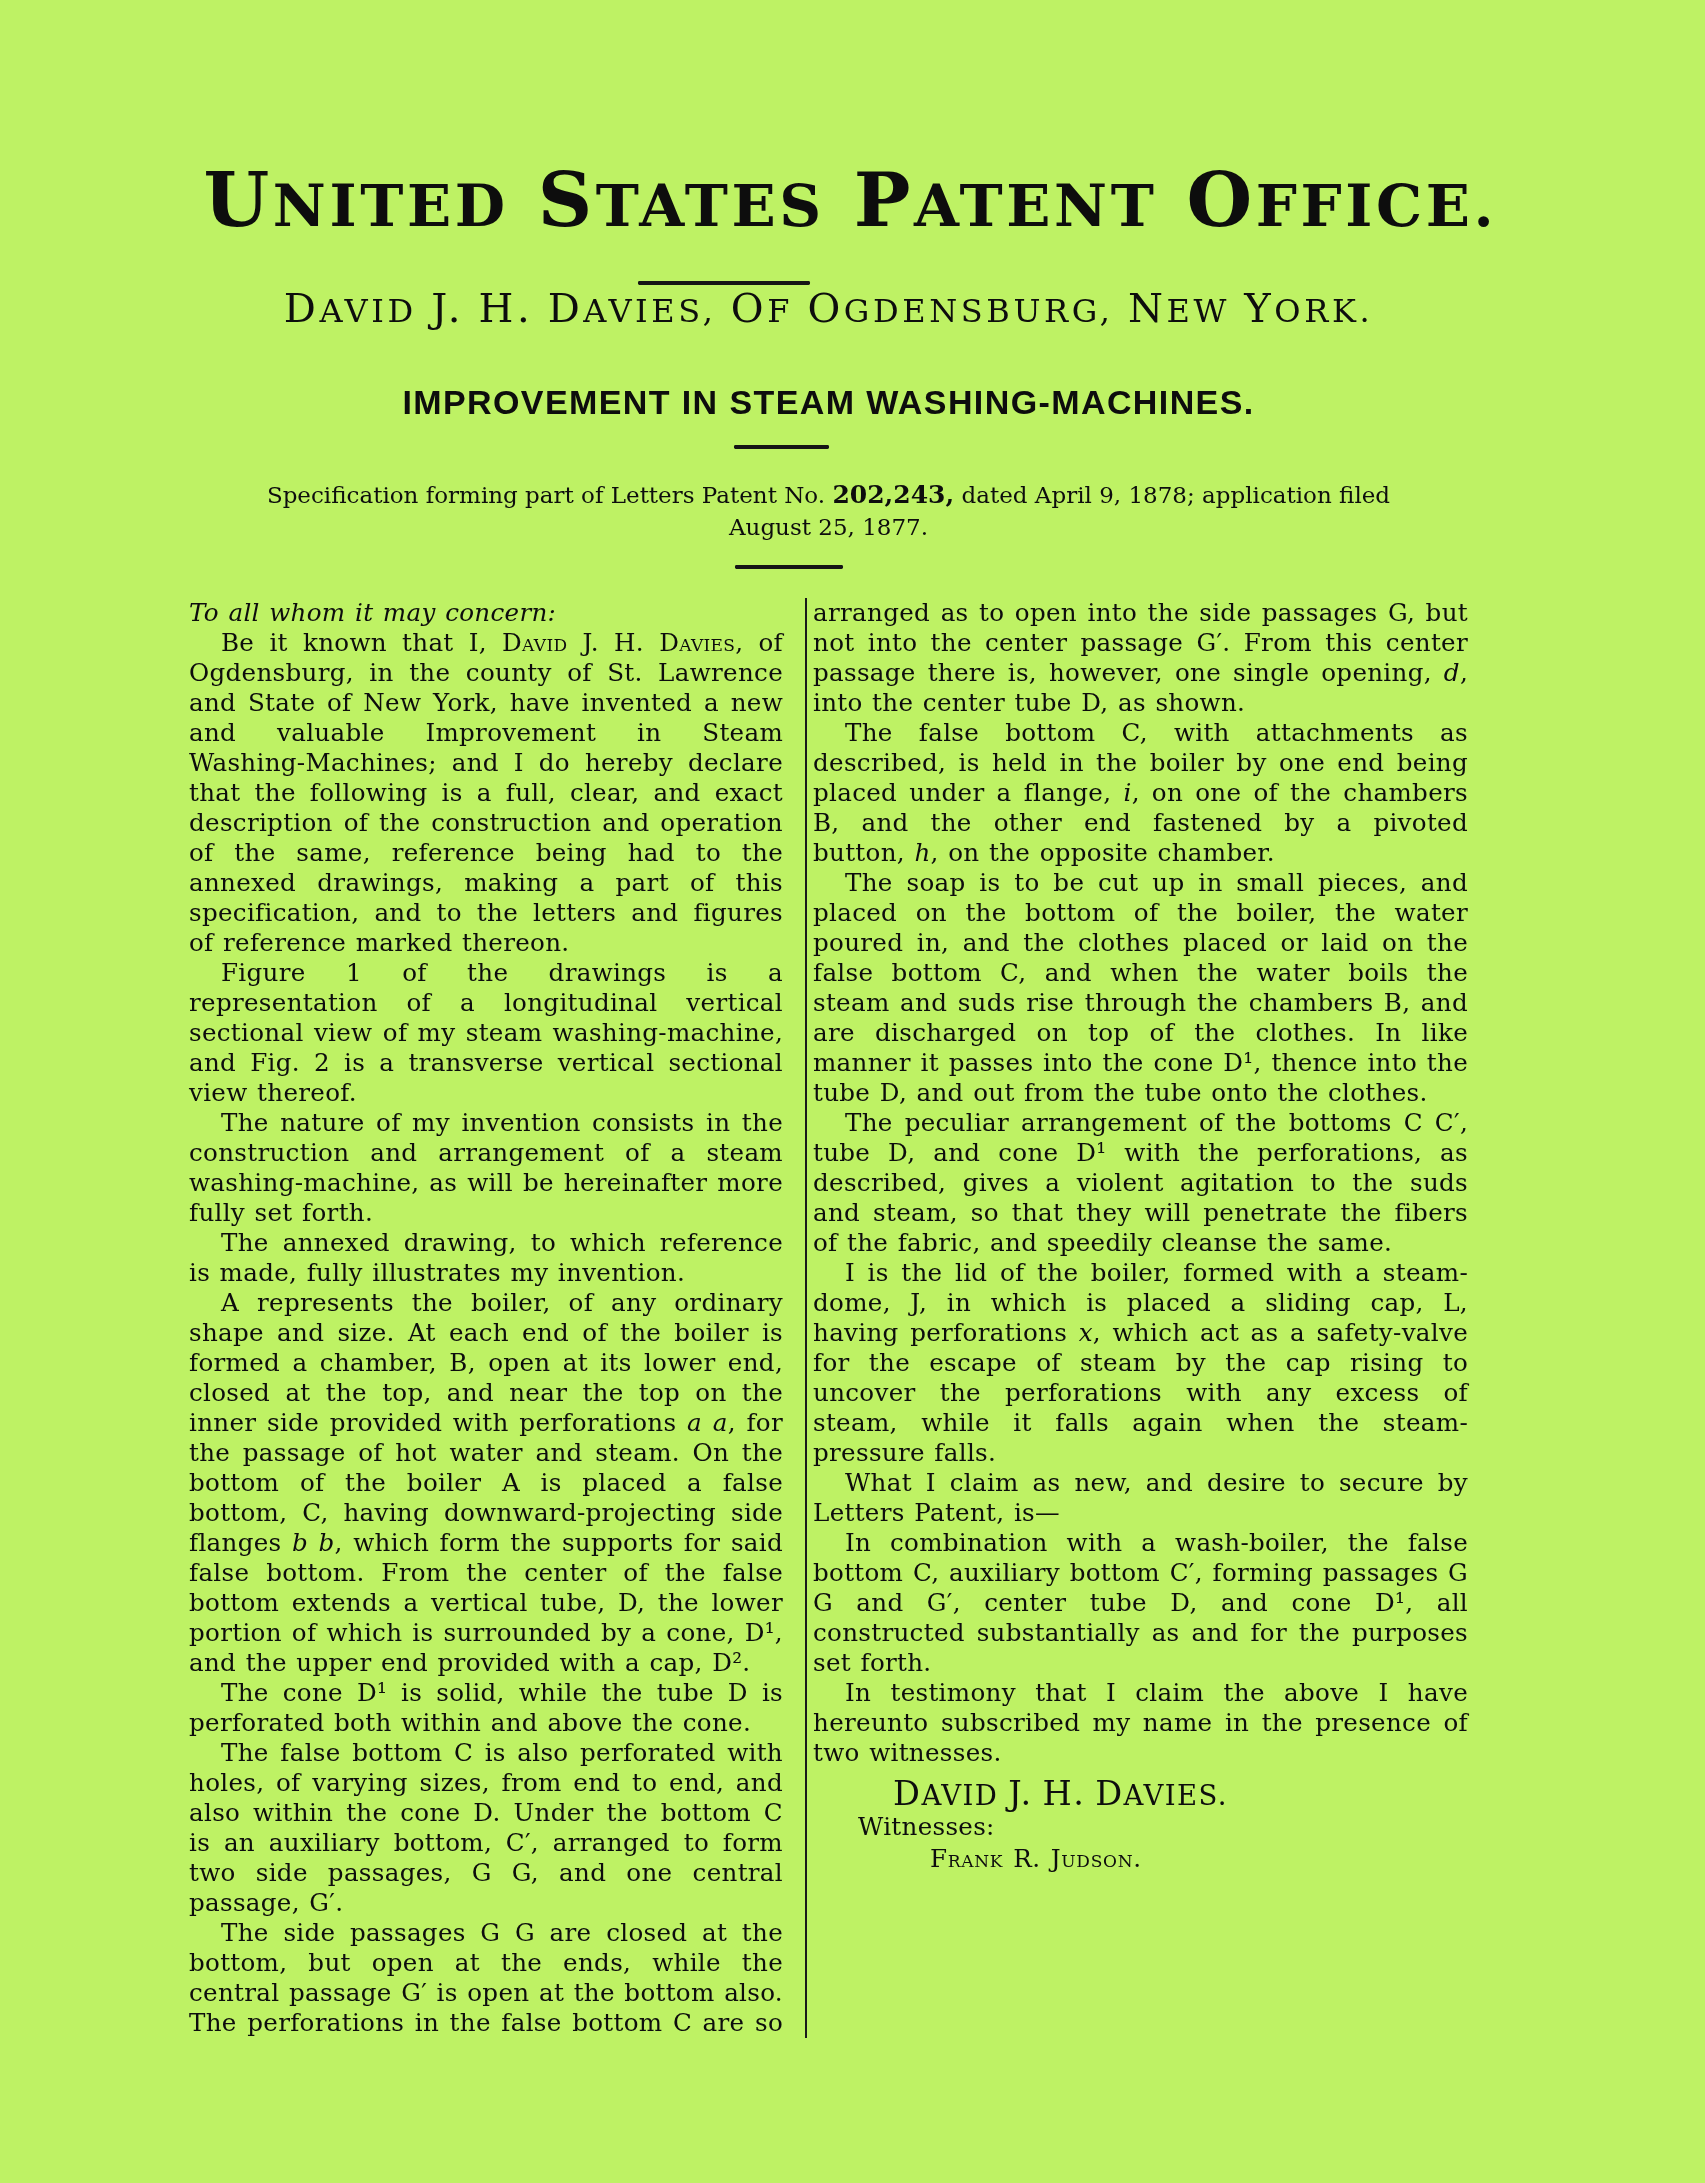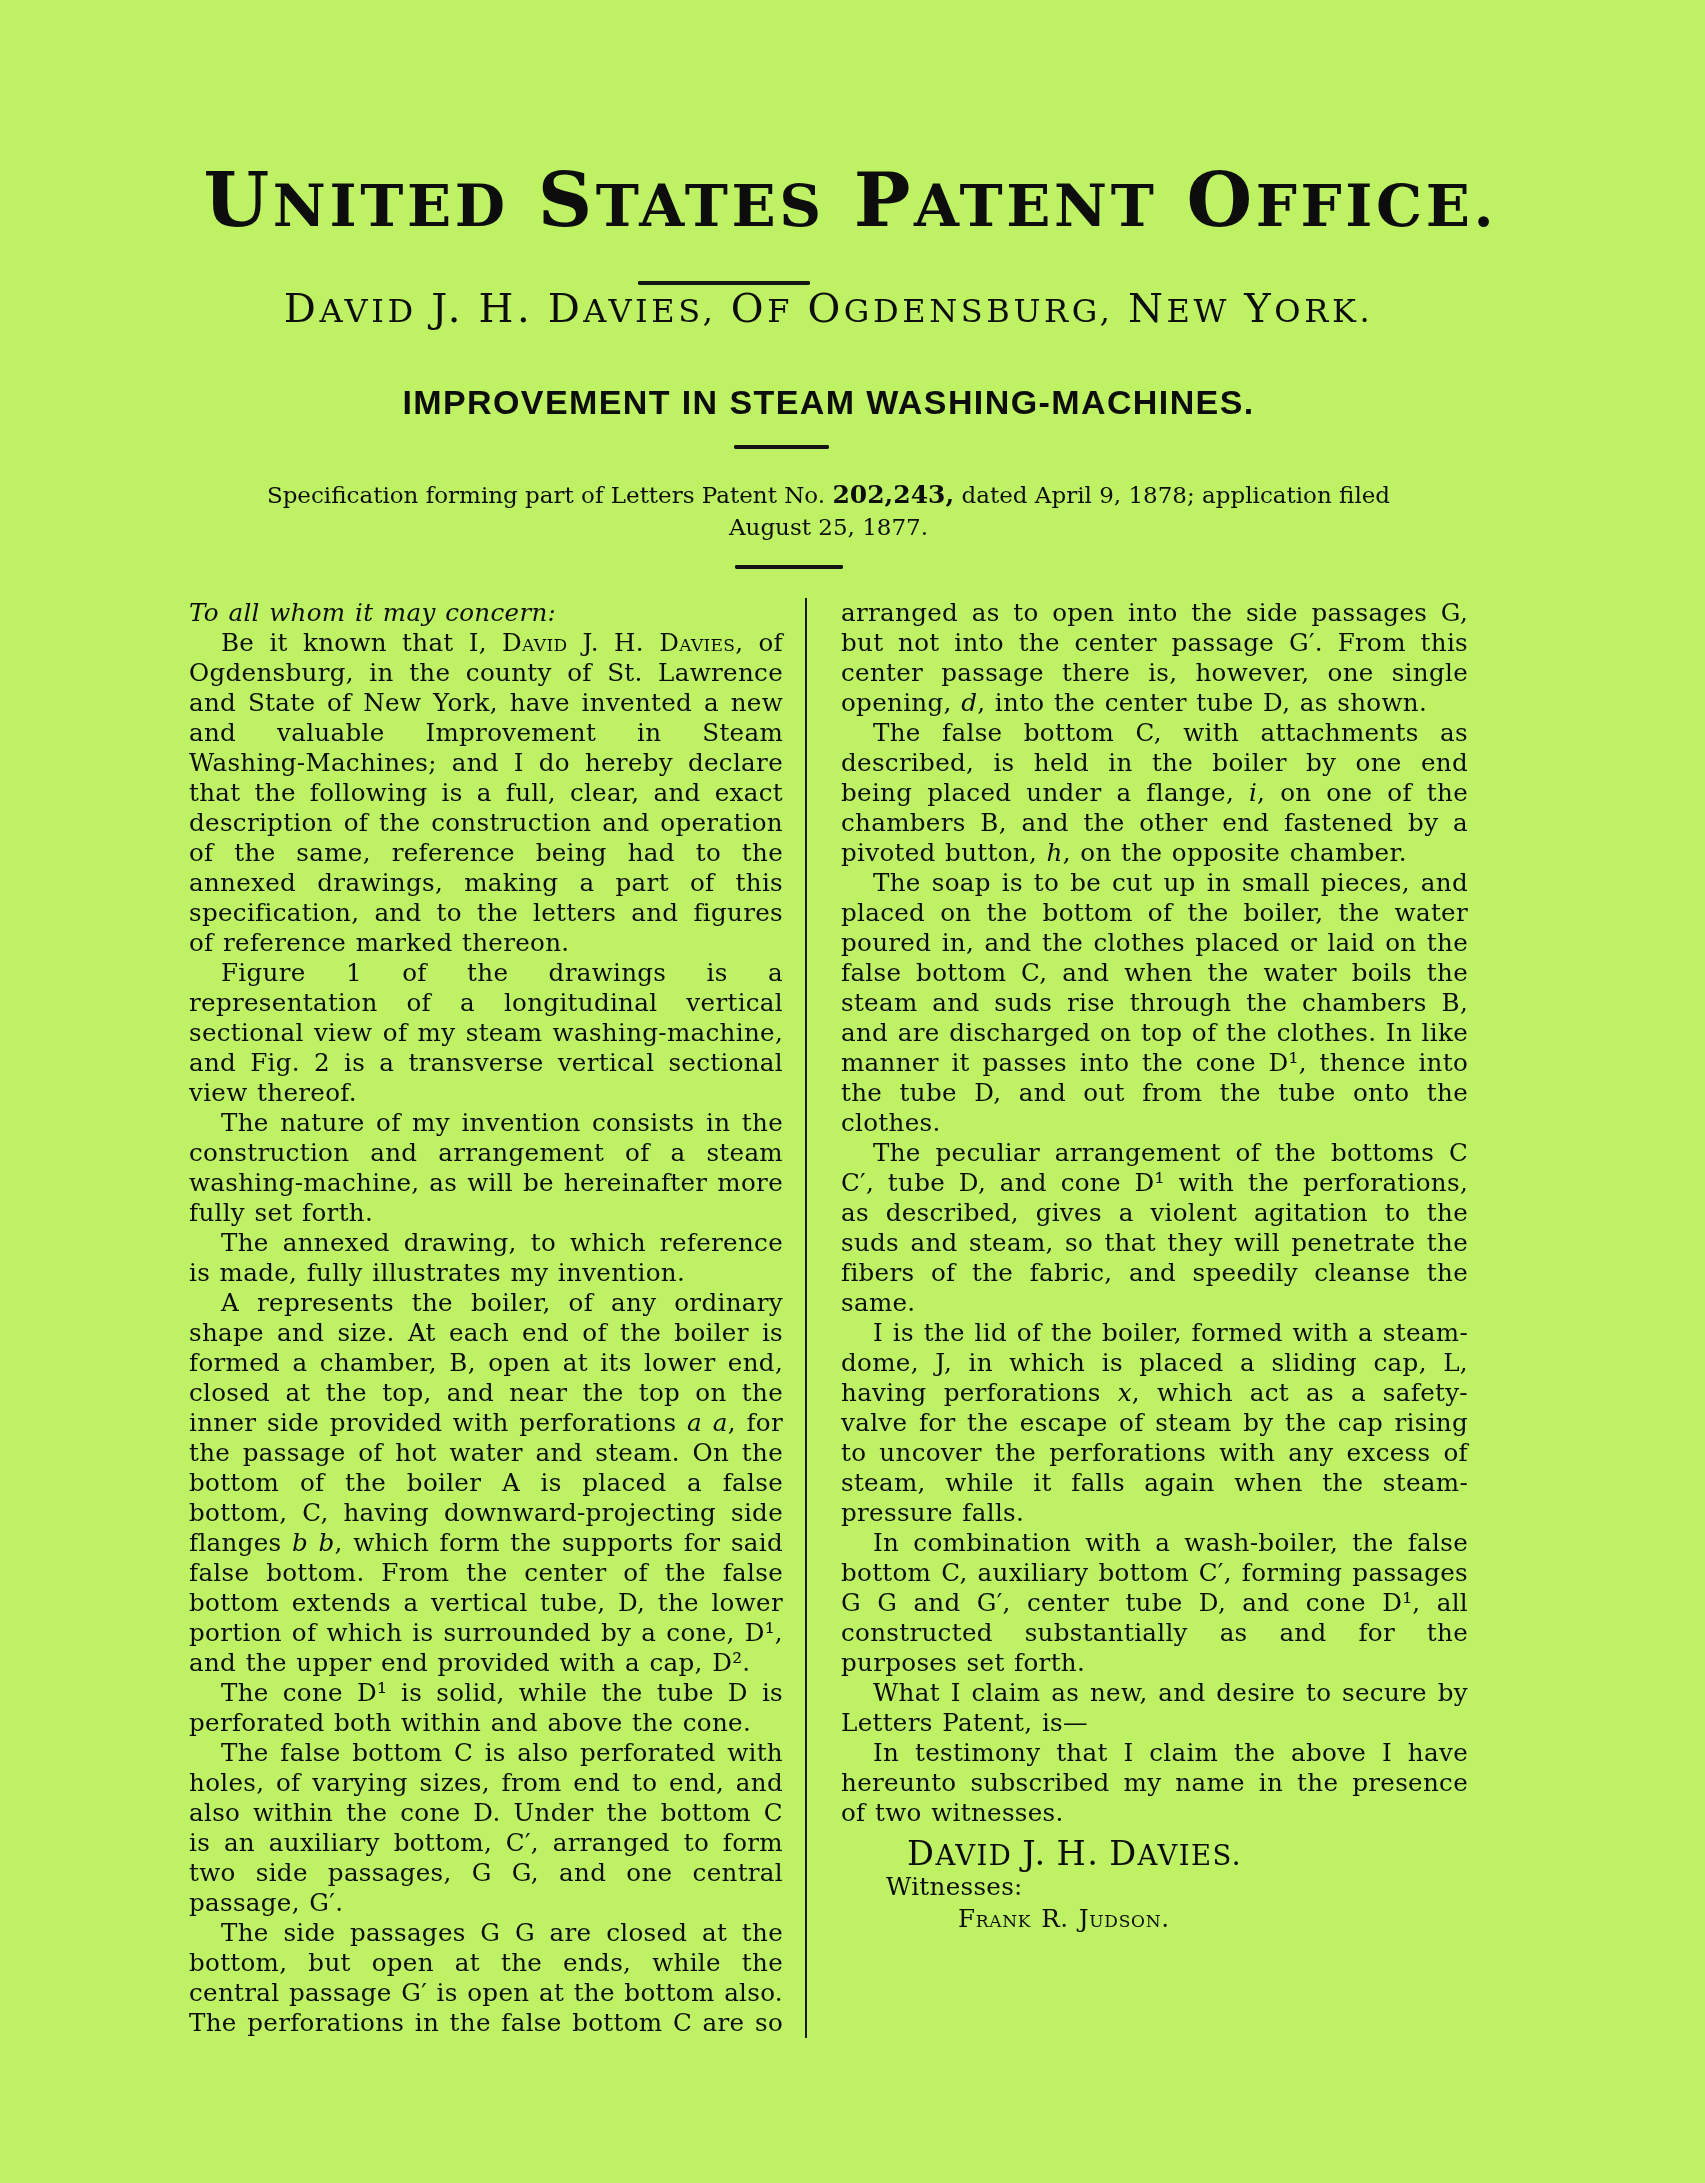--- a/index.html
+++ b/index.html
@@ -32,21 +32,21 @@
     text-align:center;font-size:23px;margin-top:30px;line-height:32px;
   }
   .patent-number{font-weight:bold;font-size:25px;}
   
   .columns{display:flex;align-items:flex-start;margin-top:29px;}
   .col{font-size:24.6px;line-height:30px;letter-spacing:0.3px;word-spacing:1.4px;text-align:justify;}
   .col-left{
     width:618px;box-sizing:border-box;padding-right:22px;
     border-right:2.2px solid #1a1a1a;flex:none;
   }
-  .col-right{flex:1;box-sizing:border-box;padding-left:34px;}
+  .col-right{flex:1;box-sizing:border-box;padding-left:6px;}
   .col p.para{margin:0;text-indent:32px;}
   .col p.para.noind{text-indent:0;}
   .col-left p.para:last-child{text-align-last:justify;}
   .run-i{font-style:italic;}
   .run-sc{font-variant:small-caps;}
   
   .signature{
     text-align:center;padding-right:160px;margin-top:11.6px;font-size:27.5px;
     letter-spacing:1.4px;white-space:nowrap;
   }
@@ -91,22 +91,22 @@
         <p class="para"><span class="run-n">The false bottom C is also perforated with holes, of varying sizes, from end to end, and also within the cone D. Under the bottom C is an auxiliary bottom, C′, arranged to form two side passages, G G, and one central passage, G′.</span></p>
         <p class="para"><span class="run-n">The side passages G G are closed at the bottom, but open at the ends, while the central passage G′ is open at the bottom also. The perforations in the false bottom C are so</span></p>
       </div>
     <div class="col col-right">
       <div>
           <p class="para noind"><span class="run-n">arranged as to open into the side passages G, but not into the center passage G′. From this center passage there is, however, one single opening, </span><span class="run-i">d</span><span class="run-n">, into the center tube D, as shown.</span></p>
           <p class="para"><span class="run-n">The false bottom C, with attachments as described, is held in the boiler by one end being placed under a flange, </span><span class="run-i">i</span><span class="run-n">, on one of the chambers B, and the other end fastened by a pivoted button, </span><span class="run-i">h</span><span class="run-n">, on the opposite chamber.</span></p>
           <p class="para"><span class="run-n">The soap is to be cut up in small pieces, and placed on the bottom of the boiler, the water poured in, and the clothes placed or laid on the false bottom C, and when the water boils the steam and suds rise through the chambers B, and are discharged on top of the clothes. In like manner it passes into the cone D¹, thence into the tube D, and out from the tube onto the clothes.</span></p>
           <p class="para"><span class="run-n">The peculiar arrangement of the bottoms C C′, tube D, and cone D¹ with the perforations, as described, gives a violent agitation to the suds and steam, so that they will penetrate the fibers of the fabric, and speedily cleanse the same.</span></p>
           <p class="para"><span class="run-n">I is the lid of the boiler, formed with a steam-dome, J, in which is placed a sliding cap, L, having perforations </span><span class="run-i">x</span><span class="run-n">, which act as a safety-valve for the escape of steam by the cap rising to uncover the perforations with any excess of steam, while it falls again when the steam-pressure falls.</span></p>
+          <p class="para"><span class="run-n">What I claim as new, and desire to secure by Letters Patent, is—</span></p>
           <p class="para"><span class="run-n">In combination with a wash-boiler, the false bottom C, auxiliary bottom C′, forming passages G G and G′, center tube D, and cone D¹, all constructed substantially as and for the purposes set forth.</span></p>
-          <p class="para"><span class="run-n">What I claim as new, and desire to secure by Letters Patent, is—</span></p>
           <p class="para"><span class="run-n">In testimony that I claim the above I have hereunto subscribed my name in the presence of two witnesses.</span></p>
         </div>
       <div class="signature"><span class="word">DAVID</span><span class="word">J.</span><span class="word">H.</span><span class="word">DAVIES.</span></div>
       <div class="witnesses-label">Witnesses:</div>
       <div>
           <div class="witness">Frank R. Judson.</div>
         </div>
     </div>
   </div>
 

